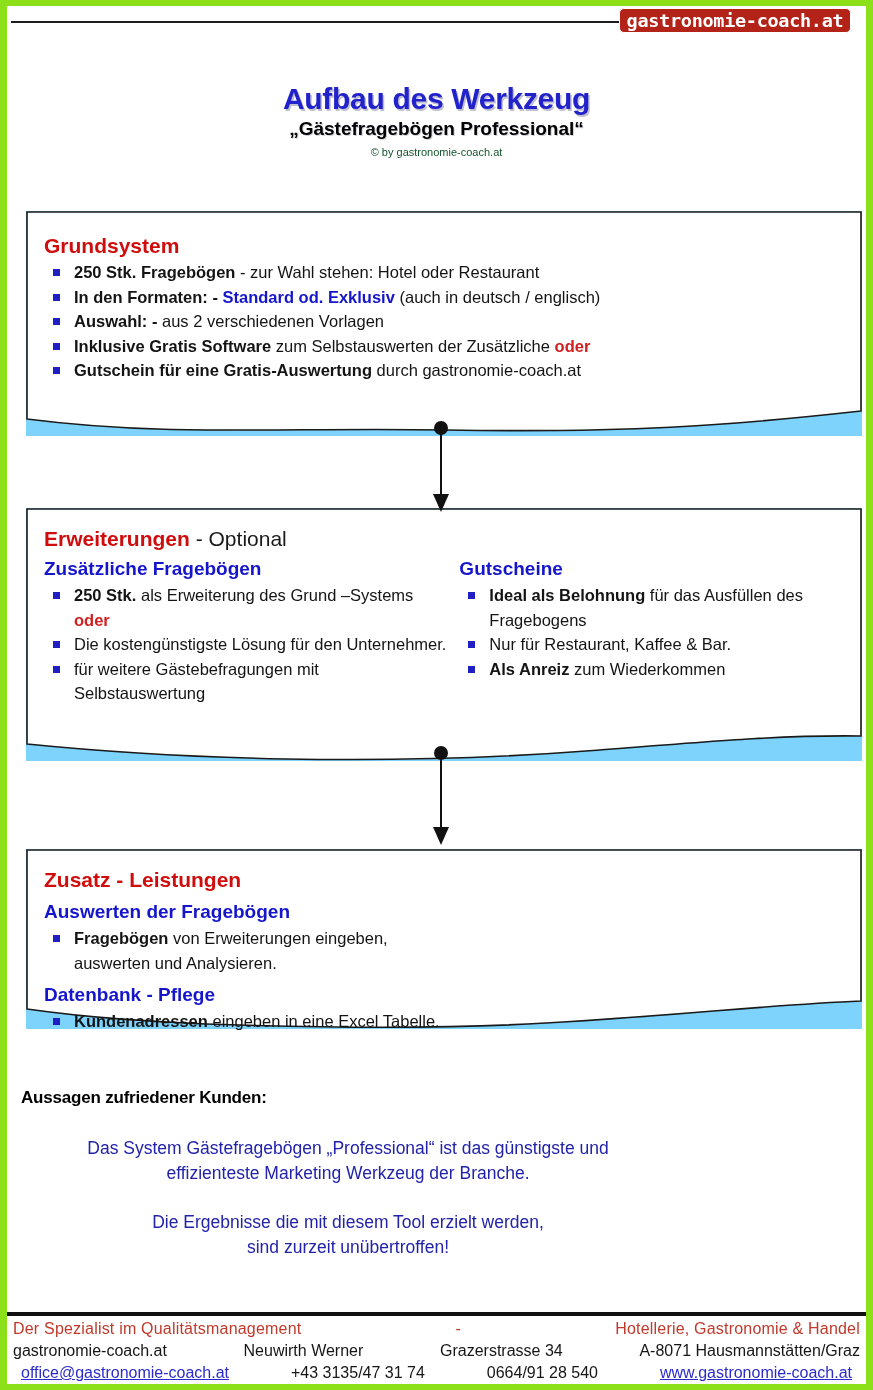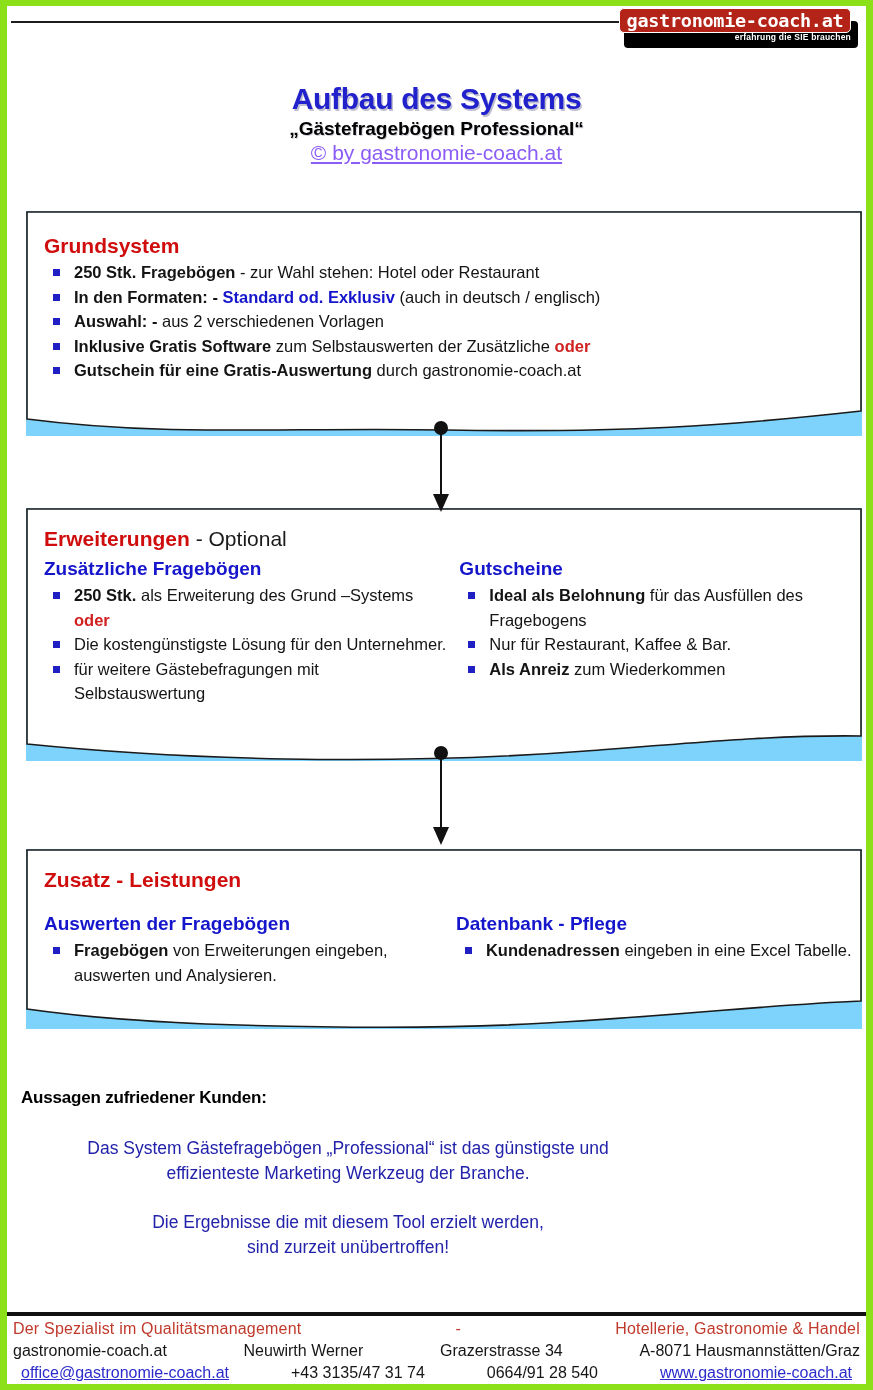--- a/index.html
+++ b/index.html
@@ -93,25 +93,24 @@
     text-shadow: 1.5px 1.5px 0 rgba(140,140,170,0.55);
   }
   .title-sub {
     color: #000000;
     font-size: 19px;
     font-weight: bold;
     line-height: 25px;
     text-shadow: 1px 1px 0 rgba(150,150,170,0.45);
   }
   .title-copy {
-    color: #8b5cf6;
-    font-size: 21px;
+    color: #14532d;
+    font-size: 11px;
     font-weight: normal;
     line-height: 23px;
-    text-decoration: underline;
   }
 
   
   .box {
     position: absolute;
     background: #7dd3fc;
   }
   .box .svg-frame {
     position: absolute;
     left: 0; top: 0;
@@ -234,30 +233,27 @@
 </style>
 </head>
 <body>
 
 <div class="page">
   <div class="canvas">
 
     <div class="header-rule"></div>
 
     <div class="logo">
-      <div class="logo-black">
-        <div class="logo-tag">erfahrung die SIE brauchen</div>
-      </div>
       <div class="logo-red">
         <span>gastronomie-coach.at</span>
       </div>
     </div>
 
     <div class="title-block">
-      <div class="title-main">Aufbau des Systems</div>
+      <div class="title-main">Aufbau des Werkzeug</div>
       <div class="title-sub">„Gästefragebögen Professional“</div>
       <div class="title-copy">© by gastronomie-coach.at</div>
     </div>
 
     <div class="box" style="left:19px; top:205px; width:836px; height:225px;">
       <svg class="svg-frame" viewBox="0 0 836 225" preserveAspectRatio="none">
         <path d="M1,1 L835,1 L835,200 C700,215 600,222 420,219 C260,216 140,226 1,208 Z" fill="#ffffff" stroke="#1a1a1a" stroke-width="1.6"></path>
       </svg>
       <div class="box-inner" style="padding:22px 12px 0 18px;">
         <div class="box-title-red">
@@ -337,21 +333,21 @@
     </svg>
 
     <div class="box" style="left:19px; top:843px; width:836px; height:180px;">
       <svg class="svg-frame" viewBox="0 0 836 180" preserveAspectRatio="none">
         <path d="M1,1 L835,1 L835,152 C740,156 660,166 520,174 C420,180 300,179 180,175 C110,172 50,167 1,160 Z" fill="#ffffff" stroke="#1a1a1a" stroke-width="1.6"></path>
       </svg>
       <div class="box-inner" style="padding:18px 10px 0 18px;">
         <div class="box-title-red">
           <span>Zusatz - Leistungen</span><span class="plain"></span>
         </div>
-        <div style="display:flex; gap:8px; margin-top:20px;">
+        <div style="display:flex; gap:8px; margin-top:8px;flex-direction:column;">
           <div style="width:408px;">
             <div class="col-head">Auswerten der Fragebögen</div>
             <ul class="blist">
               <li>
                 <span class="b">Fragebögen</span><span class="n"> von Erweiterungen eingeben, auswerten und Analysieren.</span>
               </li>
             </ul>
           </div>
           <div style="width:400px;">
             <div class="col-head">Datenbank - Pflege</div>

